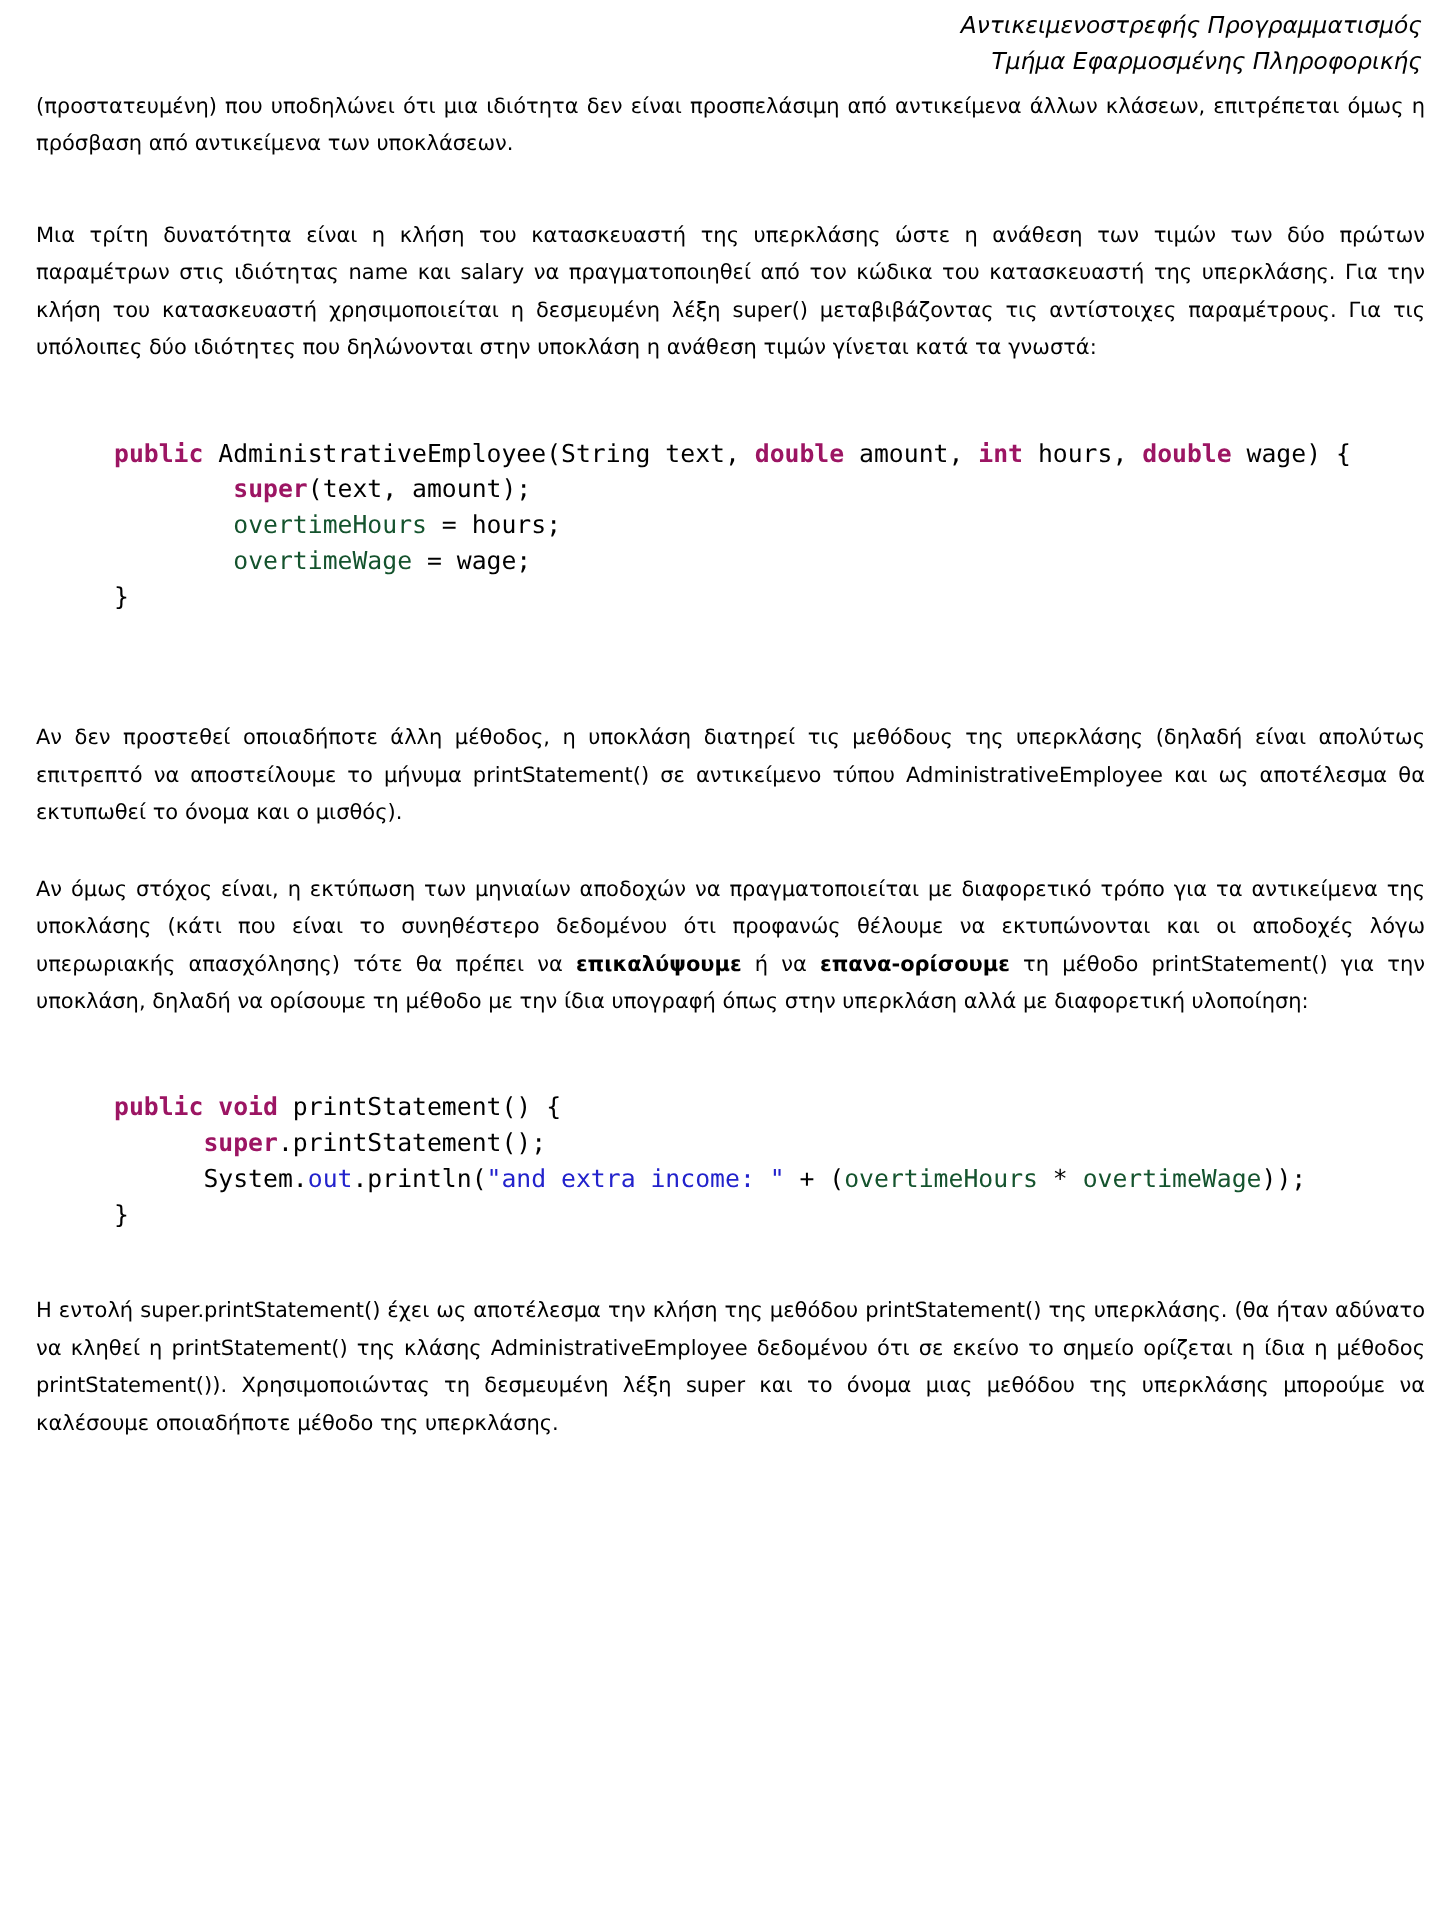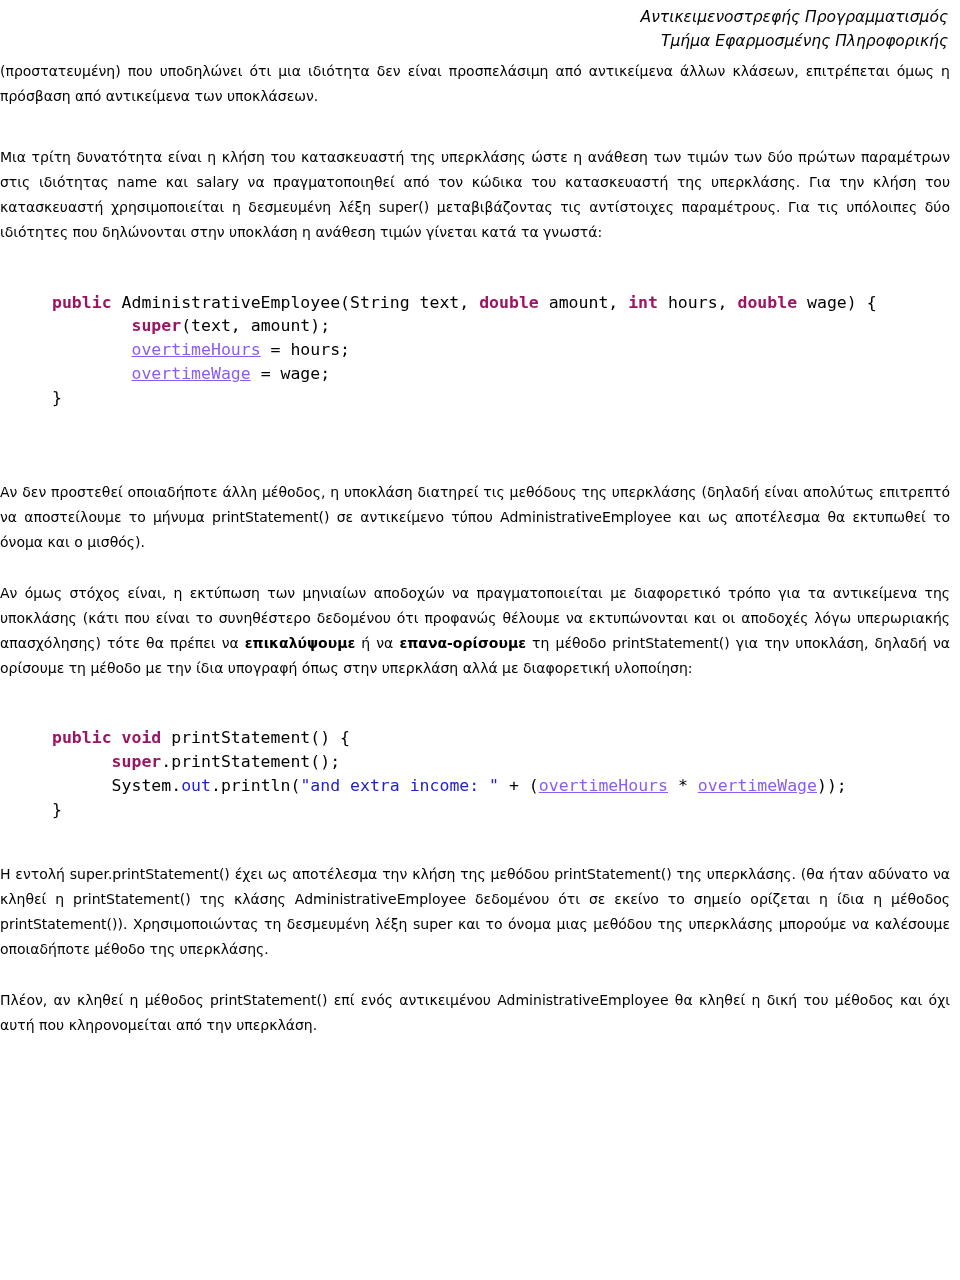--- a/index.html
+++ b/index.html
@@ -14,21 +14,21 @@
     height: 1280px;
     overflow: hidden;
     font-family: "DejaVu Sans", "Liberation Sans", sans-serif;
     color: #000000;
   }
 
   .page {
     width: 960px;
     height: 1280px;
     position: relative;
-    padding: 6px 10px 0 0;
+    padding: 6px 10px 0 24px;
   }
 
   
   .doc-header {
     text-align: right;
     font-style: italic;
     font-size: 15.5px;
     line-height: 1.52;
     padding-right: 2px;
     margin-bottom: 6px;
@@ -56,21 +56,21 @@
     font-family: "DejaVu Sans Mono", "Liberation Mono", monospace;
     font-size: 16.5px;
     line-height: 1.45;
     white-space: pre;
     margin: 10px;
     padding-left: 42px;
     color: #000000;
   }
   .code-line { display: block; white-space: pre; }
   .kw      { color: #9c1563; font-weight: bold; }
-  .fld     { color: #8b5cf6; text-decoration: underline; }
+  .fld     { color: #14532d; }
   .str     { color: #2222cc; }
   .stfld   { color: #2222cc; }
 </style>
 </head>
 <body>
 
 <div class="page">
 
   <div class="doc-header">
     <span class="hdr-line">Αντικειμενοστρεφής Προγραμματισμός</span>
@@ -102,15 +102,14 @@
   <div class="gap-md"></div>
 
   <div class="code-block"><span class="code-line"><span class="kw">public void</span><span> printStatement() {</span></span><span class="code-line">      <span class="kw">super</span><span>.printStatement();</span></span><span class="code-line">      <span>System.</span><span class="stfld">out</span><span>.println(</span><span class="str">"and extra income: "</span><span> + (</span><span class="fld">overtimeHours</span><span> * </span><span class="fld">overtimeWage</span><span>));</span></span><span class="code-line"><span>}</span></span></div>
 
   <div class="gap-lg"></div>
 
   <p class="para">Η εντολή super.printStatement() έχει ως αποτέλεσμα την κλήση της μεθόδου printStatement() της υπερκλάσης. (θα ήταν αδύνατο να κληθεί η printStatement() της κλάσης AdministrativeEmployee δεδομένου ότι σε εκείνο το σημείο ορίζεται η ίδια η μέθοδος printStatement()). Χρησιμοποιώντας τη δεσμευμένη λέξη super και το όνομα μιας μεθόδου της υπερκλάσης μπορούμε να καλέσουμε οποιαδήποτε μέθοδο της υπερκλάσης.</p>
 
   <div class="gap-sm"></div>
 
-  <p class="para">Πλέον, αν κληθεί η μέθοδος printStatement() επί ενός αντικειμένου AdministrativeEmployee θα κληθεί η δική του μέθοδος και όχι αυτή που κληρονομείται από την υπερκλάση.</p>
 
 </div>
 
 </body></html>

